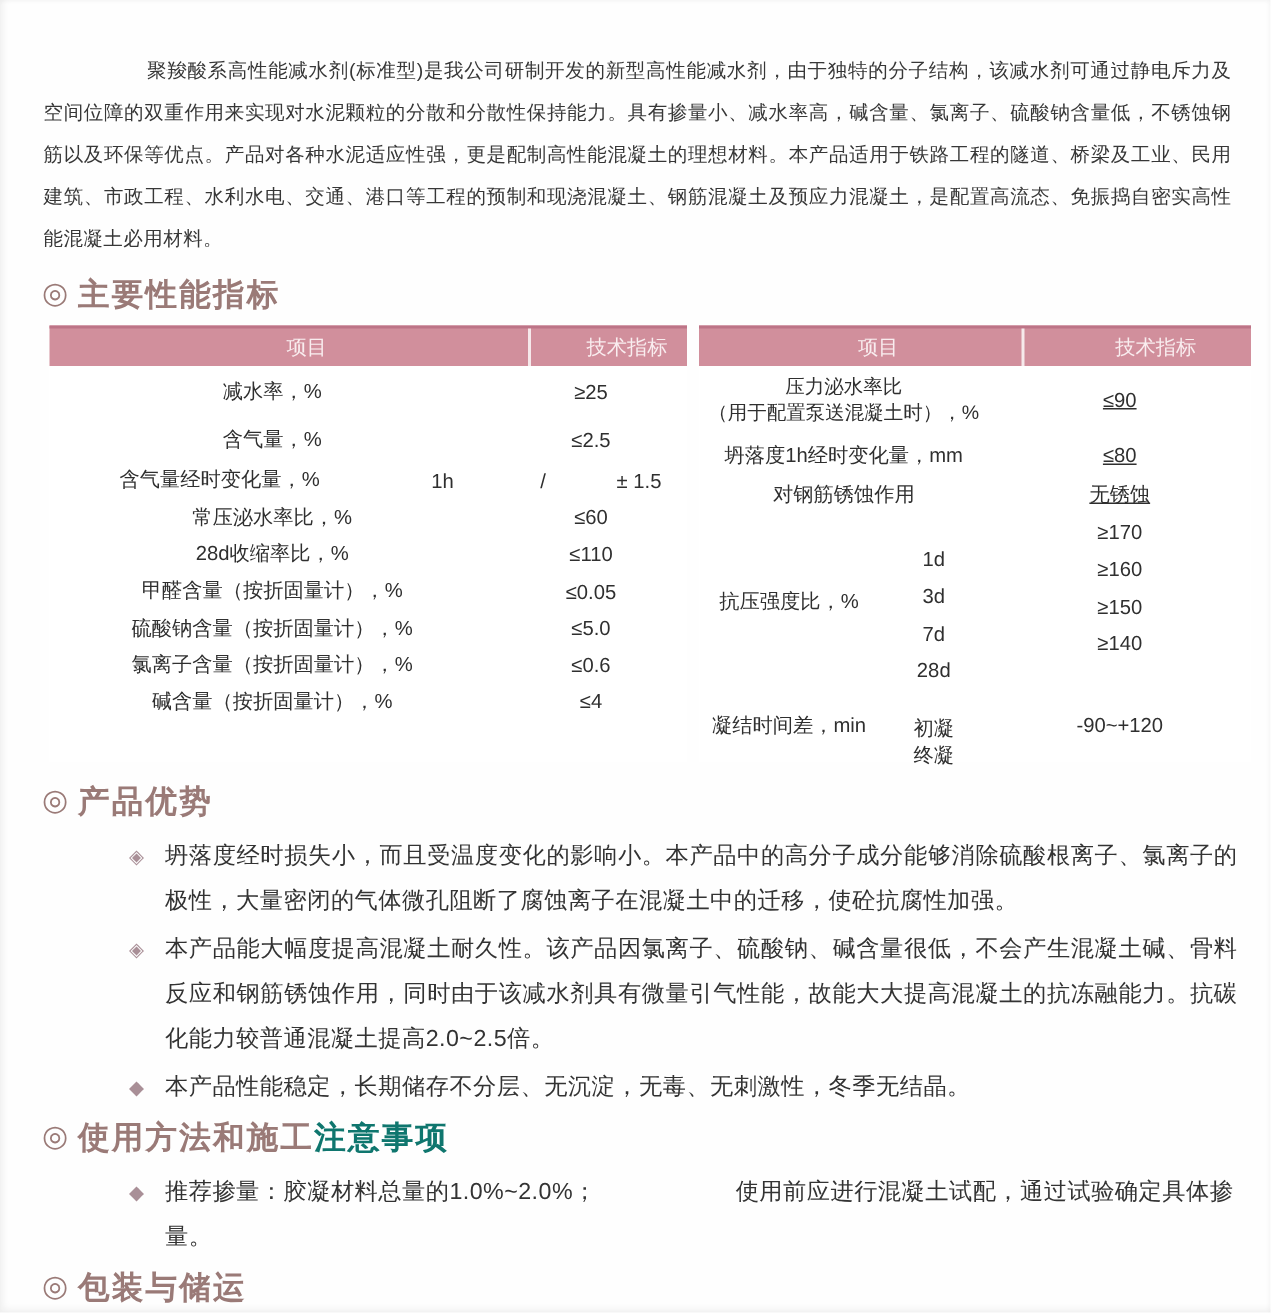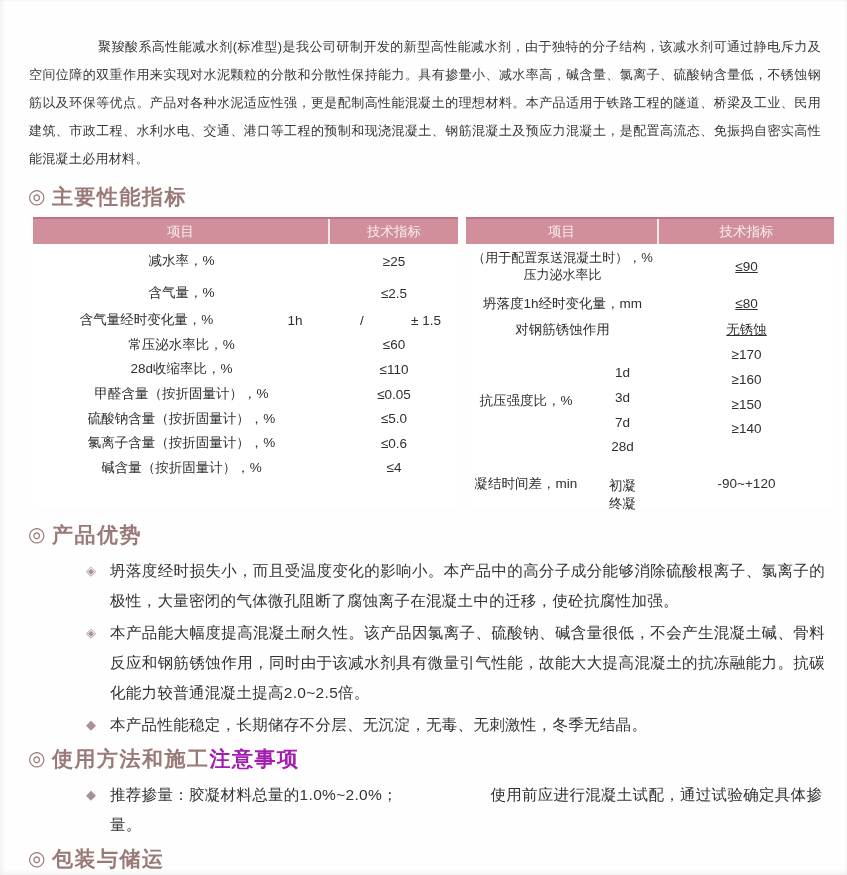--- a/index.html
+++ b/index.html
@@ -27,36 +27,36 @@
     display:flex;align-items:center;
     margin:13px 0 0 28px;
     font-size:21px;line-height:22px;
     font-weight:bold;
     color:#9a7a77;
     letter-spacing:1.5px;
   }
   .sec .marker{
     font-size:20px;font-weight:normal;margin-right:5px;position:relative;top:-1px;
   }
-  .sec .t-faded{color:#a21caf;}
+  .sec .t-faded{color:#0f766e;}
   .sec2{margin-top:16px;}
   .sec3{margin-top:8px;}
   .sec4{margin-top:8px;}
   
   .tables{display:flex;margin:9px 0 0 33px;gap:8px;font-size:13.5px;color:#2f2f2f;}
   .tbl{background:#fff;}
   .tbl-left{width:425px;}
   .tbl-right{width:368px;}
   .thead{
     display:flex;height:25px;
     background:#d18f9c;
     border-top:2px solid #bd7487;
     color:#f9edef;
   }
-  .thead .th{display:flex;align-items:center;justify-content:center;}
+  .thead .th{display:flex;align-items:center;justify-content:center;margin-left:24px;}
   .tbl-left .th-item{width:297px;border-right:2px solid rgba(255,255,255,0.8);box-sizing:border-box;}
   .tbl-right .th-item{width:193px;border-right:2px solid rgba(255,255,255,0.8);box-sizing:border-box;}
   .thead .th-val{flex:1;}
   .trow{display:flex;align-items:center;}
   .tbl-left .c-item{width:297px;text-align:center;}
   .tbl-left .c-val{flex:1;text-align:center;}
   .h34{height:34px;} .h30{height:30px;} .h25{height:24.6px;} .h45{height:45px;} .h29{height:29px;}
   
   .c-item.split{display:flex;align-items:center;}
   .c-item.split .lab{flex:1;text-align:center;}
@@ -155,22 +155,22 @@
       </div>
     </div>
 
     <div class="tbl tbl-right">
       <div class="thead">
         <div class="th th-item">项目</div>
         <div class="th th-val">技术指标</div>
       </div>
       <div class="trow h45">
         <div class="c-item two-line">
+          <div>压力泌水率比</div>
           <div>（用于配置泵送混凝土时），%</div>
-          <div>压力泌水率比</div>
         </div>
         <div class="c-val">≤90</div>
       </div>
       <div class="trow h29">
         <div class="c-item">坍落度1h经时变化量，mm</div>
         <div class="c-val">≤80</div>
       </div>
       <div class="trow h25">
         <div class="c-item">对钢筋锈蚀作用</div>
         <div class="c-val">无锈蚀</div>

